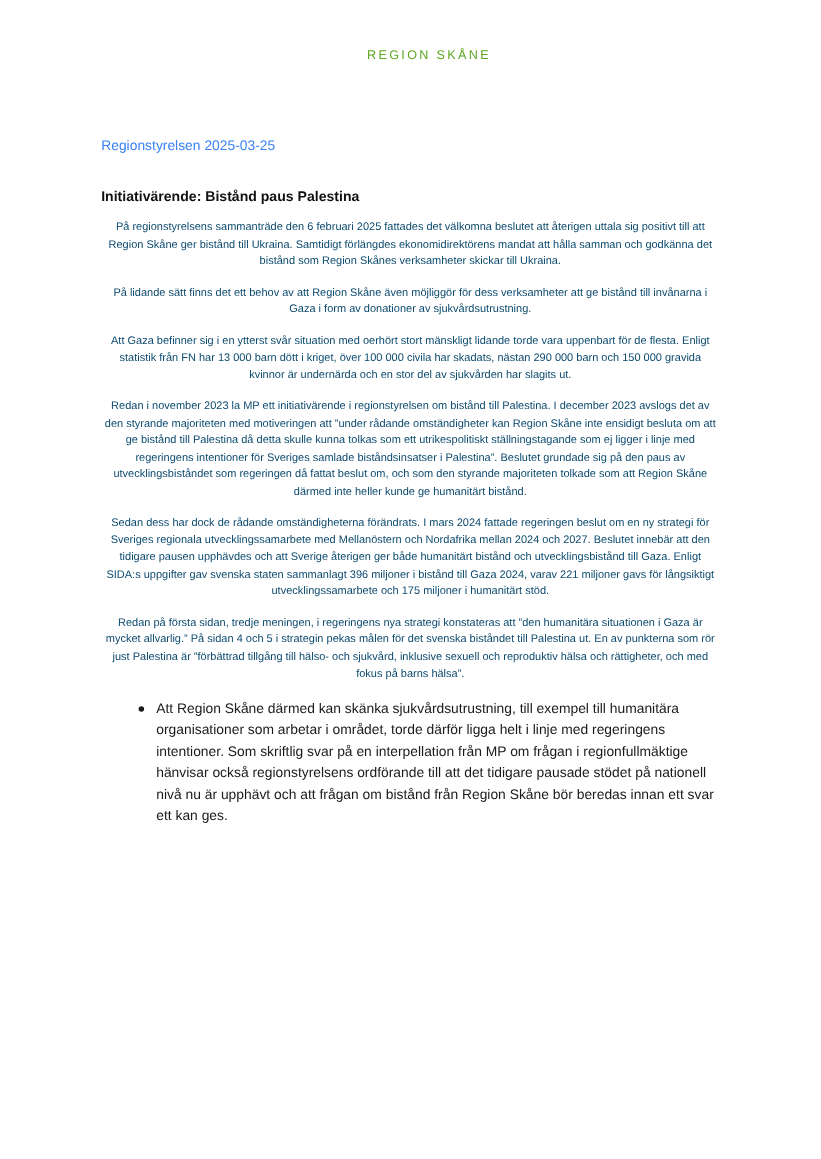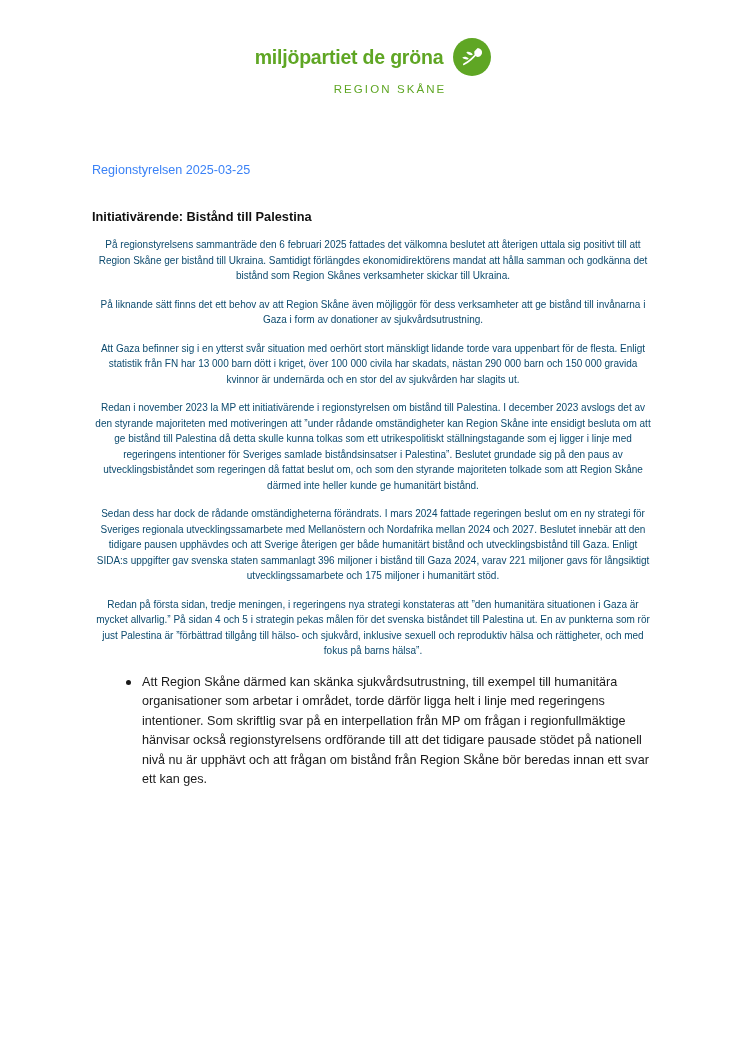--- a/index.html
+++ b/index.html
@@ -113,41 +113,30 @@
     border-radius: 50%;
     background: #1a1a1a;
   }
 </style>
 </head>
 <body>
 
 <div class="page">
 
   <div class="logo-block">
-    <div class="logo-row">
-      <div class="logo-wordmark">miljöpartiet de gröna</div>
-      <div class="logo-mark">
-        <svg class="flower" viewBox="0 0 32 32" xmlns="http://www.w3.org/2000/svg" aria-hidden="true">
-          <path d="M6 25 C12 22 18 17 24 9" stroke="#ffffff" stroke-width="2.2" fill="none" stroke-linecap="round"></path>
-          <path d="M23 5 C29 6 30 12 26 15 C21 18 18 13 19 9 Z" fill="#ffffff"></path>
-          <path d="M12 18 C9 15 6 15 4 17 C7 19 10 20 12 18 Z" fill="#ffffff"></path>
-          <path d="M17 13 C15 10 12 9 9 10 C11 13 15 15 17 13 Z" fill="#ffffff"></path>
-        </svg>
-      </div>
-    </div>
     <div class="logo-sub">REGION SKÅNE</div>
   </div>
 
   <div class="doc">
     <div class="meta-line">Regionstyrelsen 2025-03-25</div>
 
-    <div class="doc-title">Initiativärende: Bistånd till Palestina</div>
+    <div class="doc-title">Initiativärende: Bistånd paus Palestina</div>
 
     <p class="body-par">På regionstyrelsens sammanträde den 6 februari 2025 fattades det välkomna beslutet att återigen uttala sig positivt till att Region Skåne ger bistånd till Ukraina. Samtidigt förlängdes ekonomidirektörens mandat att hålla samman och godkänna det bistånd som Region Skånes verksamheter skickar till Ukraina.</p>
-    <p class="body-par">På liknande sätt finns det ett behov av att Region Skåne även möjliggör för dess verksamheter att ge bistånd till invånarna i Gaza i form av donationer av sjukvårdsutrustning.</p>
+    <p class="body-par">På lidande sätt finns det ett behov av att Region Skåne även möjliggör för dess verksamheter att ge bistånd till invånarna i Gaza i form av donationer av sjukvårdsutrustning.</p>
     <p class="body-par">Att Gaza befinner sig i en ytterst svår situation med oerhört stort mänskligt lidande torde vara uppenbart för de flesta. Enligt statistik från FN har 13 000 barn dött i kriget, över 100 000 civila har skadats, nästan 290 000 barn och 150 000 gravida kvinnor är undernärda och en stor del av sjukvården har slagits ut.</p>
     <p class="body-par">Redan i november 2023 la MP ett initiativärende i regionstyrelsen om bistånd till Palestina. I december 2023 avslogs det av den styrande majoriteten med motiveringen att ”under rådande omständigheter kan Region Skåne inte ensidigt besluta om att ge bistånd till Palestina då detta skulle kunna tolkas som ett utrikespolitiskt ställningstagande som ej ligger i linje med regeringens intentioner för Sveriges samlade biståndsinsatser i Palestina”. Beslutet grundade sig på den paus av utvecklingsbiståndet som regeringen då fattat beslut om, och som den styrande majoriteten tolkade som att Region Skåne därmed inte heller kunde ge humanitärt bistånd.</p>
     <p class="body-par">Sedan dess har dock de rådande omständigheterna förändrats. I mars 2024 fattade regeringen beslut om en ny strategi för Sveriges regionala utvecklingssamarbete med Mellanöstern och Nordafrika mellan 2024 och 2027. Beslutet innebär att den tidigare pausen upphävdes och att Sverige återigen ger både humanitärt bistånd och utvecklingsbistånd till Gaza. Enligt SIDA:s uppgifter gav svenska staten sammanlagt 396 miljoner i bistånd till Gaza 2024, varav 221 miljoner gavs för långsiktigt utvecklingssamarbete och 175 miljoner i humanitärt stöd.</p>
     <p class="body-par">Redan på första sidan, tredje meningen, i regeringens nya strategi konstateras att  ”den humanitära situationen i Gaza är mycket allvarlig.” På sidan 4 och 5 i strategin pekas målen för det svenska biståndet till Palestina ut. En av punkterna som rör just Palestina är ”förbättrad tillgång till hälso- och sjukvård, inklusive sexuell och reproduktiv hälsa och rättigheter, och med fokus på barns hälsa”.</p>
 
     <ul class="bullets">
       <li>Att Region Skåne därmed kan skänka sjukvårdsutrustning, till exempel till humanitära organisationer som arbetar i området, torde därför ligga helt i linje med regeringens intentioner. Som skriftlig svar på en interpellation från MP om frågan i regionfullmäktige hänvisar också regionstyrelsens ordförande till att det tidigare pausade stödet på nationell nivå nu är upphävt och att frågan om bistånd från Region Skåne bör beredas innan ett svar ett kan ges.</li>
     </ul>
   </div>
 

